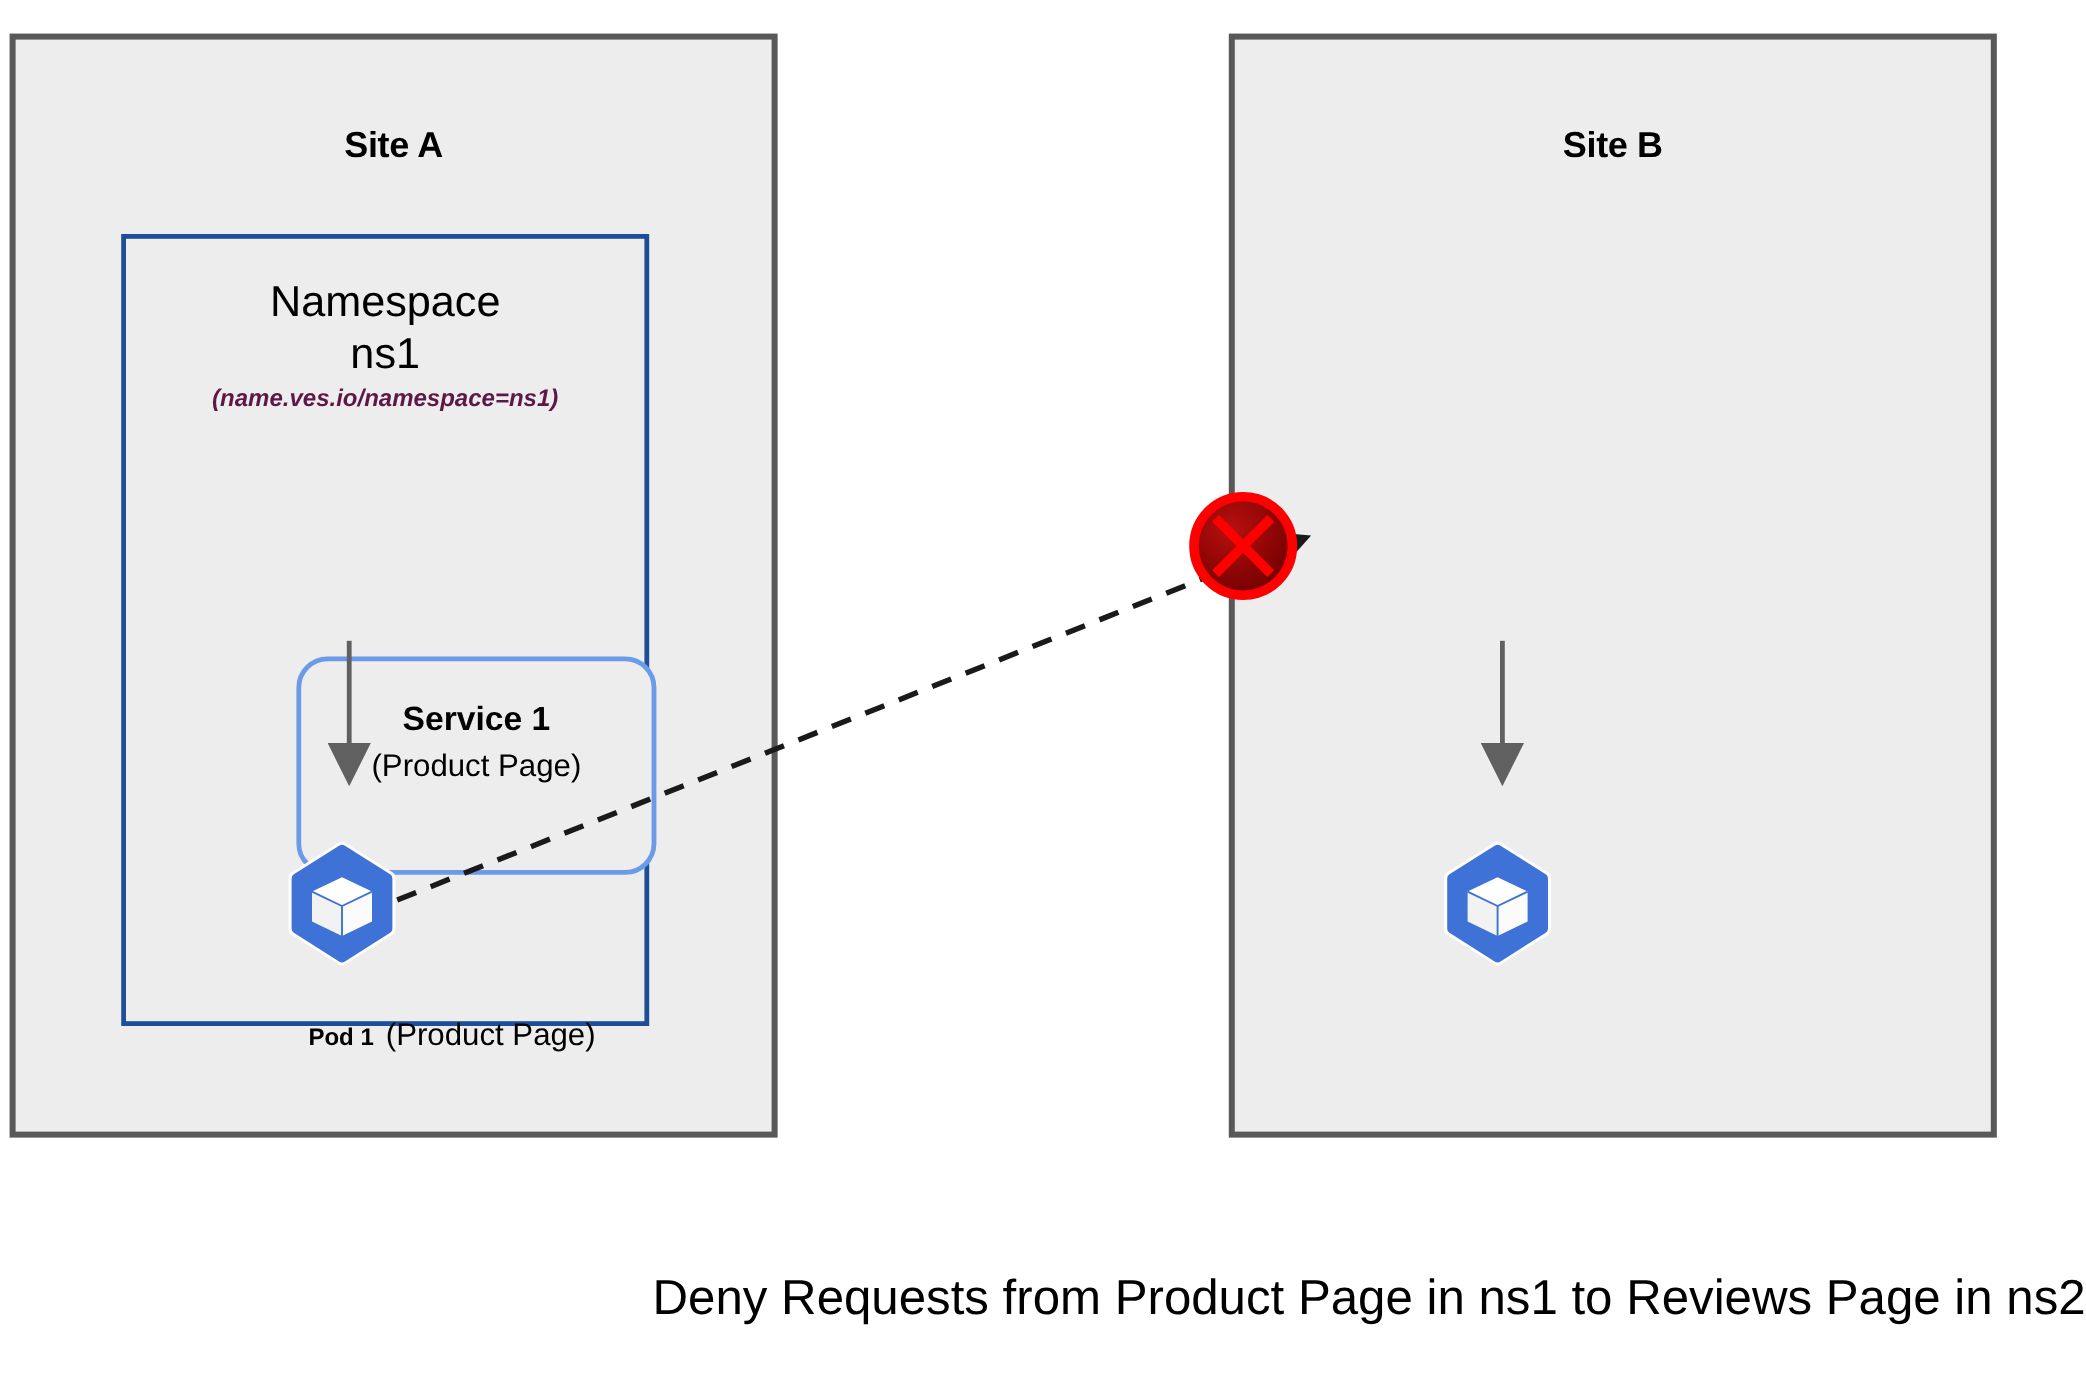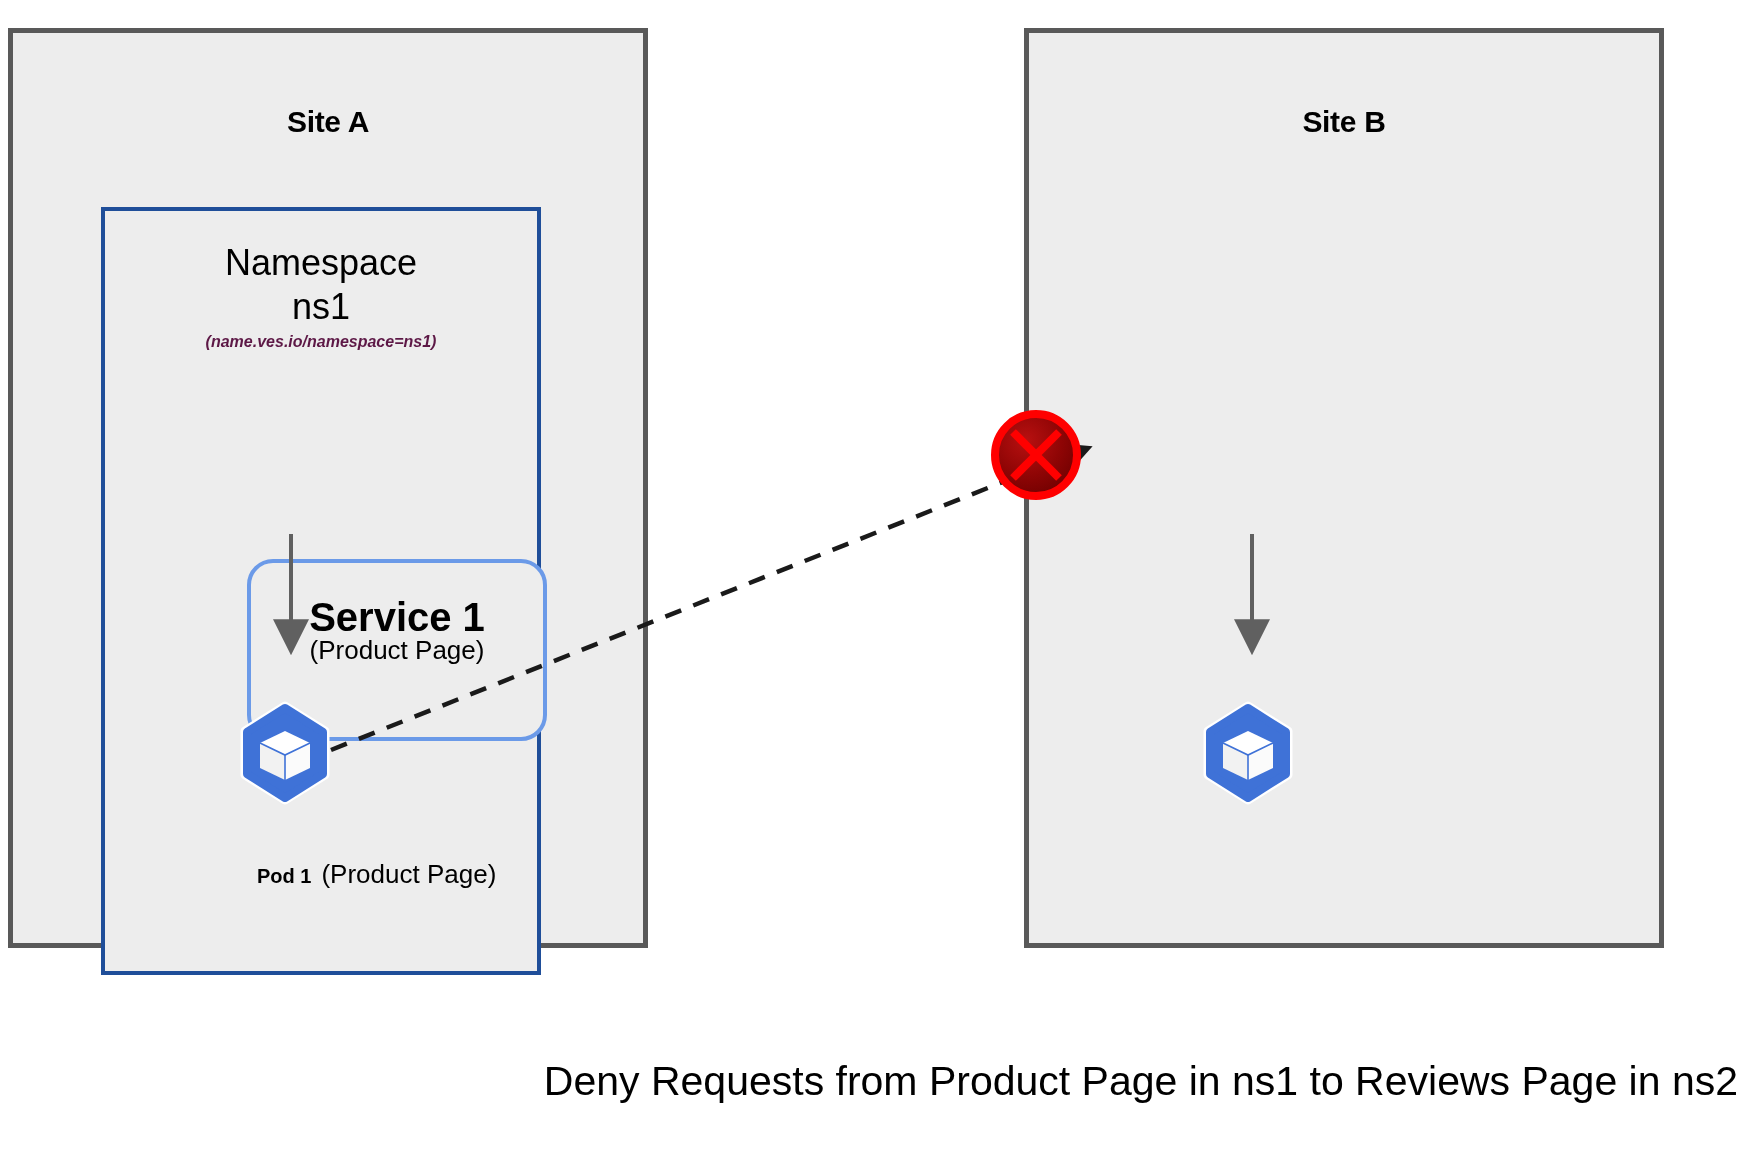--- a/index.html
+++ b/index.html
@@ -45,40 +45,40 @@
   #site-a-title { top: 72px; }
   #site-b-title { top: 72px; }
 
   
   .namespace-box {
     position: absolute;
     background: #ededed;
     border: 4px solid #1f4e99;
     box-sizing: border-box;
   }
-  #ns1-box { left: 88px;  top: 174px; width: 440px; height: 768px; }
+  #ns1-box { left: 88px;  top: 162px; width: 440px; height: 660px; }
 
   .ns-title {
     position: absolute;
     left: 0;
     width: 100%;
     text-align: center;
     font-size: 36px;
     font-weight: normal;
     color: #000000;
     line-height: 44px;
   }
   #ns1-title { top: 30px; }
 
   .ns-annotation {
     position: absolute;
     left: 0;
     width: 100%;
     text-align: center;
-    font-size: 16px;
+    font-size: 20px;
     font-weight: bold;
     font-style: italic;
     color: #5d1846;
   }
   #ns1-annotation { top: 122px; }
 
   
   .service-box {
     position: absolute;
     background: #ededed;
@@ -86,21 +86,21 @@
     border-radius: 26px;
     box-sizing: border-box;
   }
   #service1-box { left: 142px;  top: 348px; width: 300px; height: 182px; }
 
   .service-title {
     position: absolute;
     left: 0;
     width: 100%;
     text-align: center;
-    font-size: 40px;
+    font-size: 28px;
     font-weight: bold;
     color: #000000;
     top: 32px;
   }
   .service-sub {
     position: absolute;
     left: 0;
     width: 100%;
     text-align: center;
     font-size: 26px;

